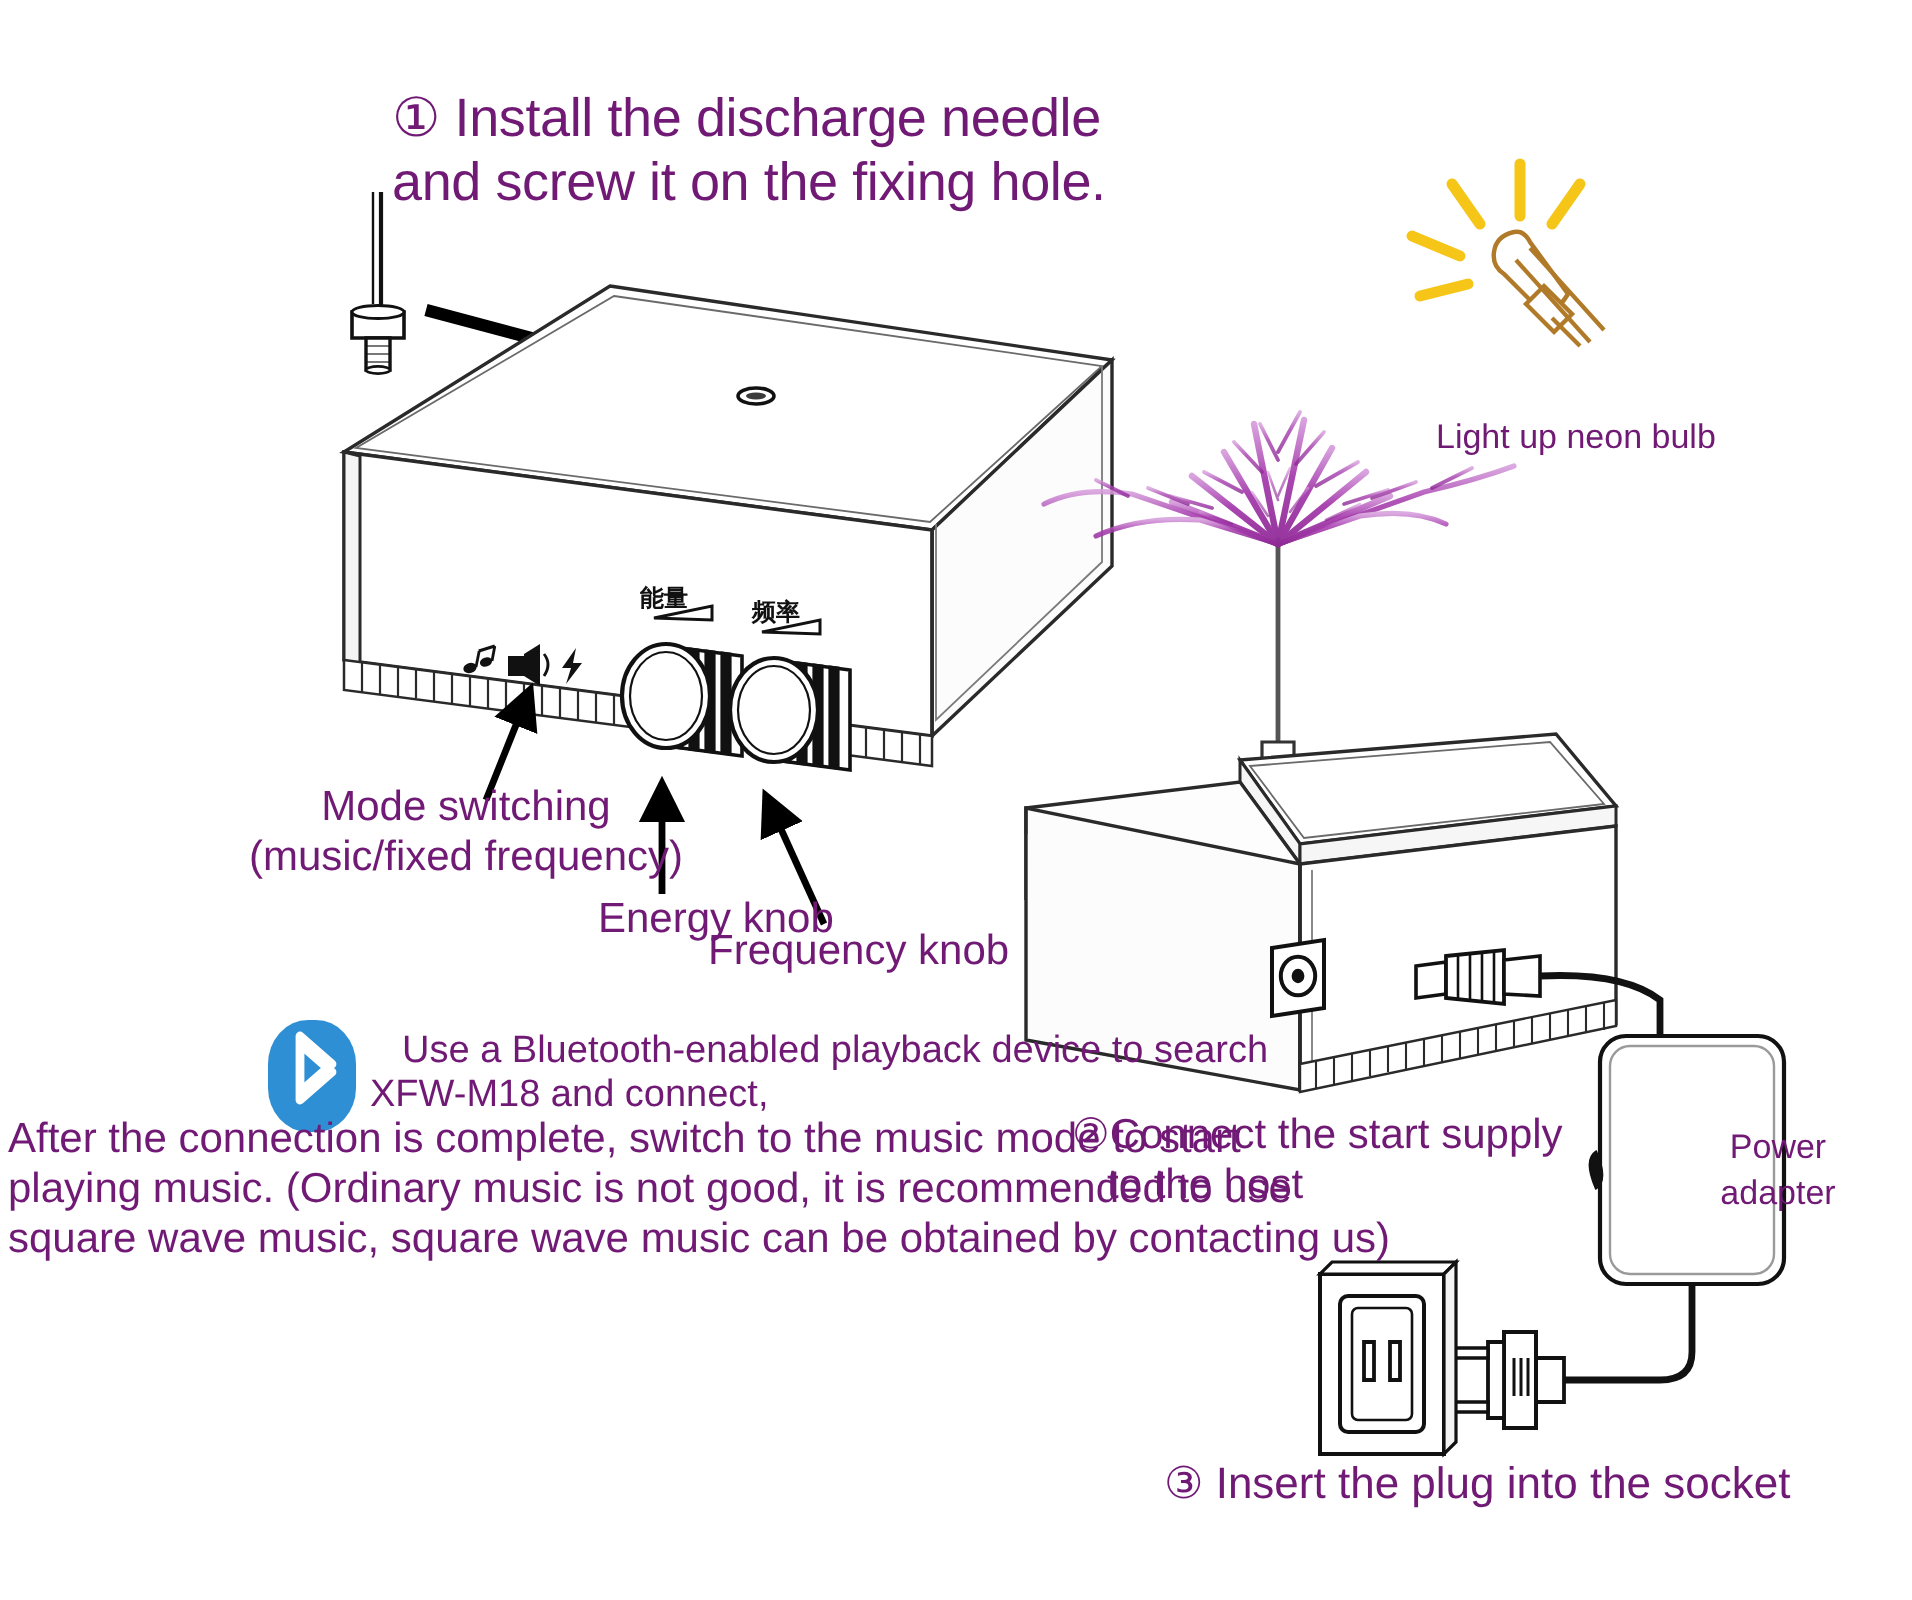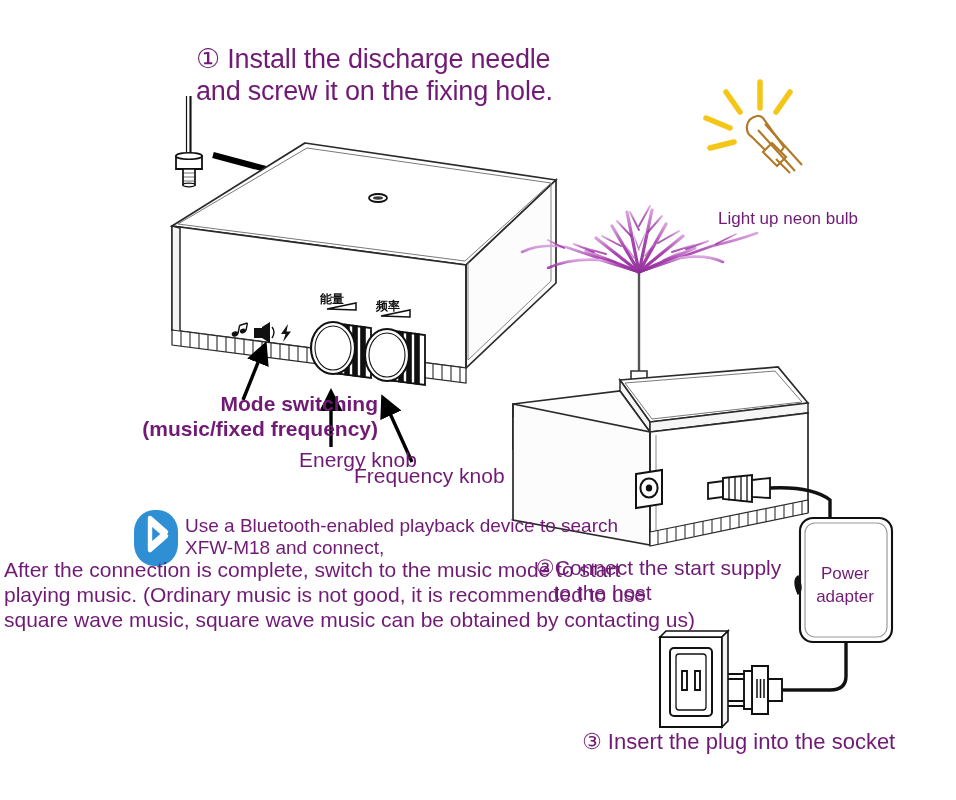--- a/index.html
+++ b/index.html
@@ -4,29 +4,29 @@
 <style>
   html,body{margin:0;padding:0;background:#ffffff;}
   body{width:956px;height:800px;position:relative;overflow:hidden;
        font-family:"Liberation Sans","DejaVu Sans",sans-serif;color:#111;}
   .stage{position:absolute;inset:0;width:956px;height:800px;}
   svg.layer{position:absolute;left:0;top:0;width:956px;height:800px;}
   .txt{position:absolute;white-space:pre;line-height:1.18;color:#701a75;}
 
   #step1-text{left:196px;top:44px;font-size:27px;font-weight:400;letter-spacing:-0.2px;}
   #neon-caption{left:718px;top:186px;font-size:17px;margin-top:23px;}
-  #mode-label{left:88px;top:392px;font-size:21px;text-align:right;width:290px;font-weight:bold;}
+  #mode-label{left:88px;top:392px;font-size:21px;text-align:center;width:290px;}
   #energy-label{left:266px;top:448px;font-size:21px;margin-left:33px;}
   #freq-label{left:354px;top:464px;font-size:21px;}
-  #bt-line1{left:185px;top:515px;font-size:19px;text-align:right;}
+  #bt-line1{left:201px;top:515px;font-size:19px;text-align:right;}
   #bt-line2{left:185px;top:537px;font-size:19px;}
   #bt-para{left:4px;top:558px;font-size:21px;width:584px;text-align:center;}
   #step2-text{left:536px;top:556px;font-size:21px;}
   #step3-text{left:582px;top:729px;font-size:22px;}
-  #adapter-label{left:807px;top:563px;font-size:17px;text-align:center;width:76px;line-height:1.35;}
+  #adapter-label{left:807px;top:563px;font-size:17px;text-align:center;width:76px;line-height:1.35;padding-left:44px;}
 </style>
 </head>
 <body>
 
 <div class="stage">
 
   <svg class="layer" viewBox="0 0 956 800">
     <defs>
       <linearGradient id="plasmaGrad" x1="0" y1="1" x2="0" y2="0">
         <stop offset="0%" stop-color="#8e2a96"></stop>

